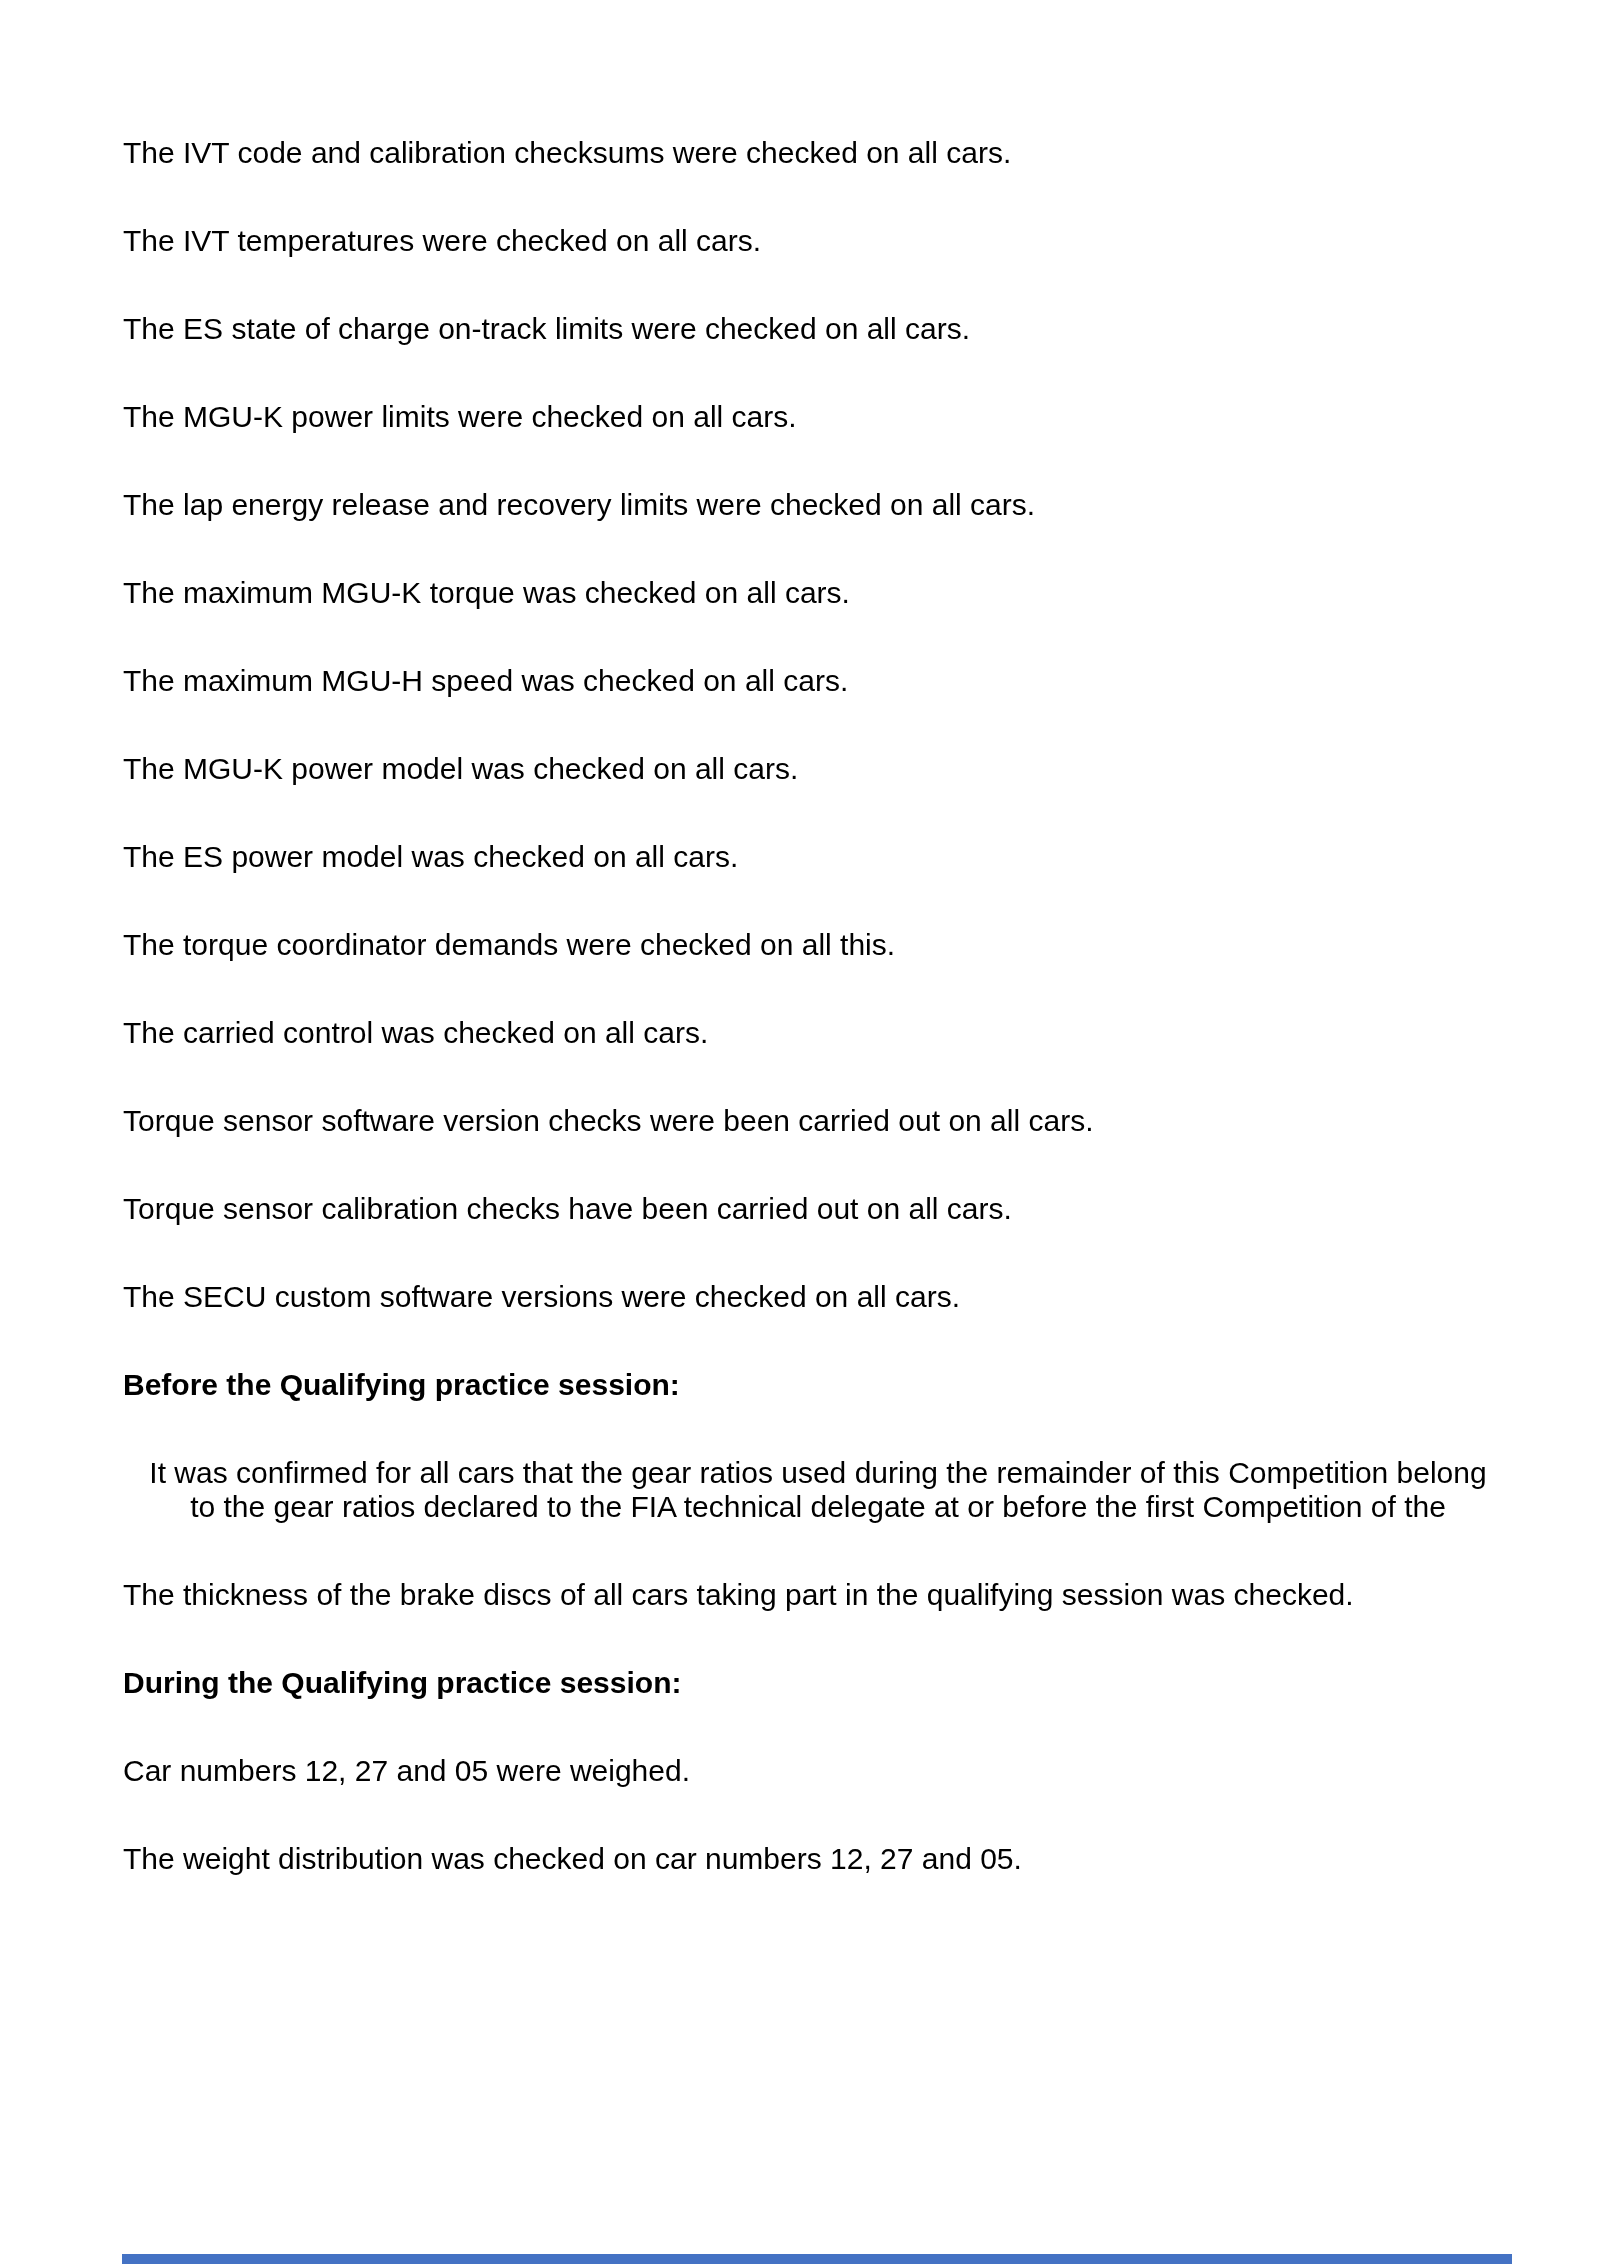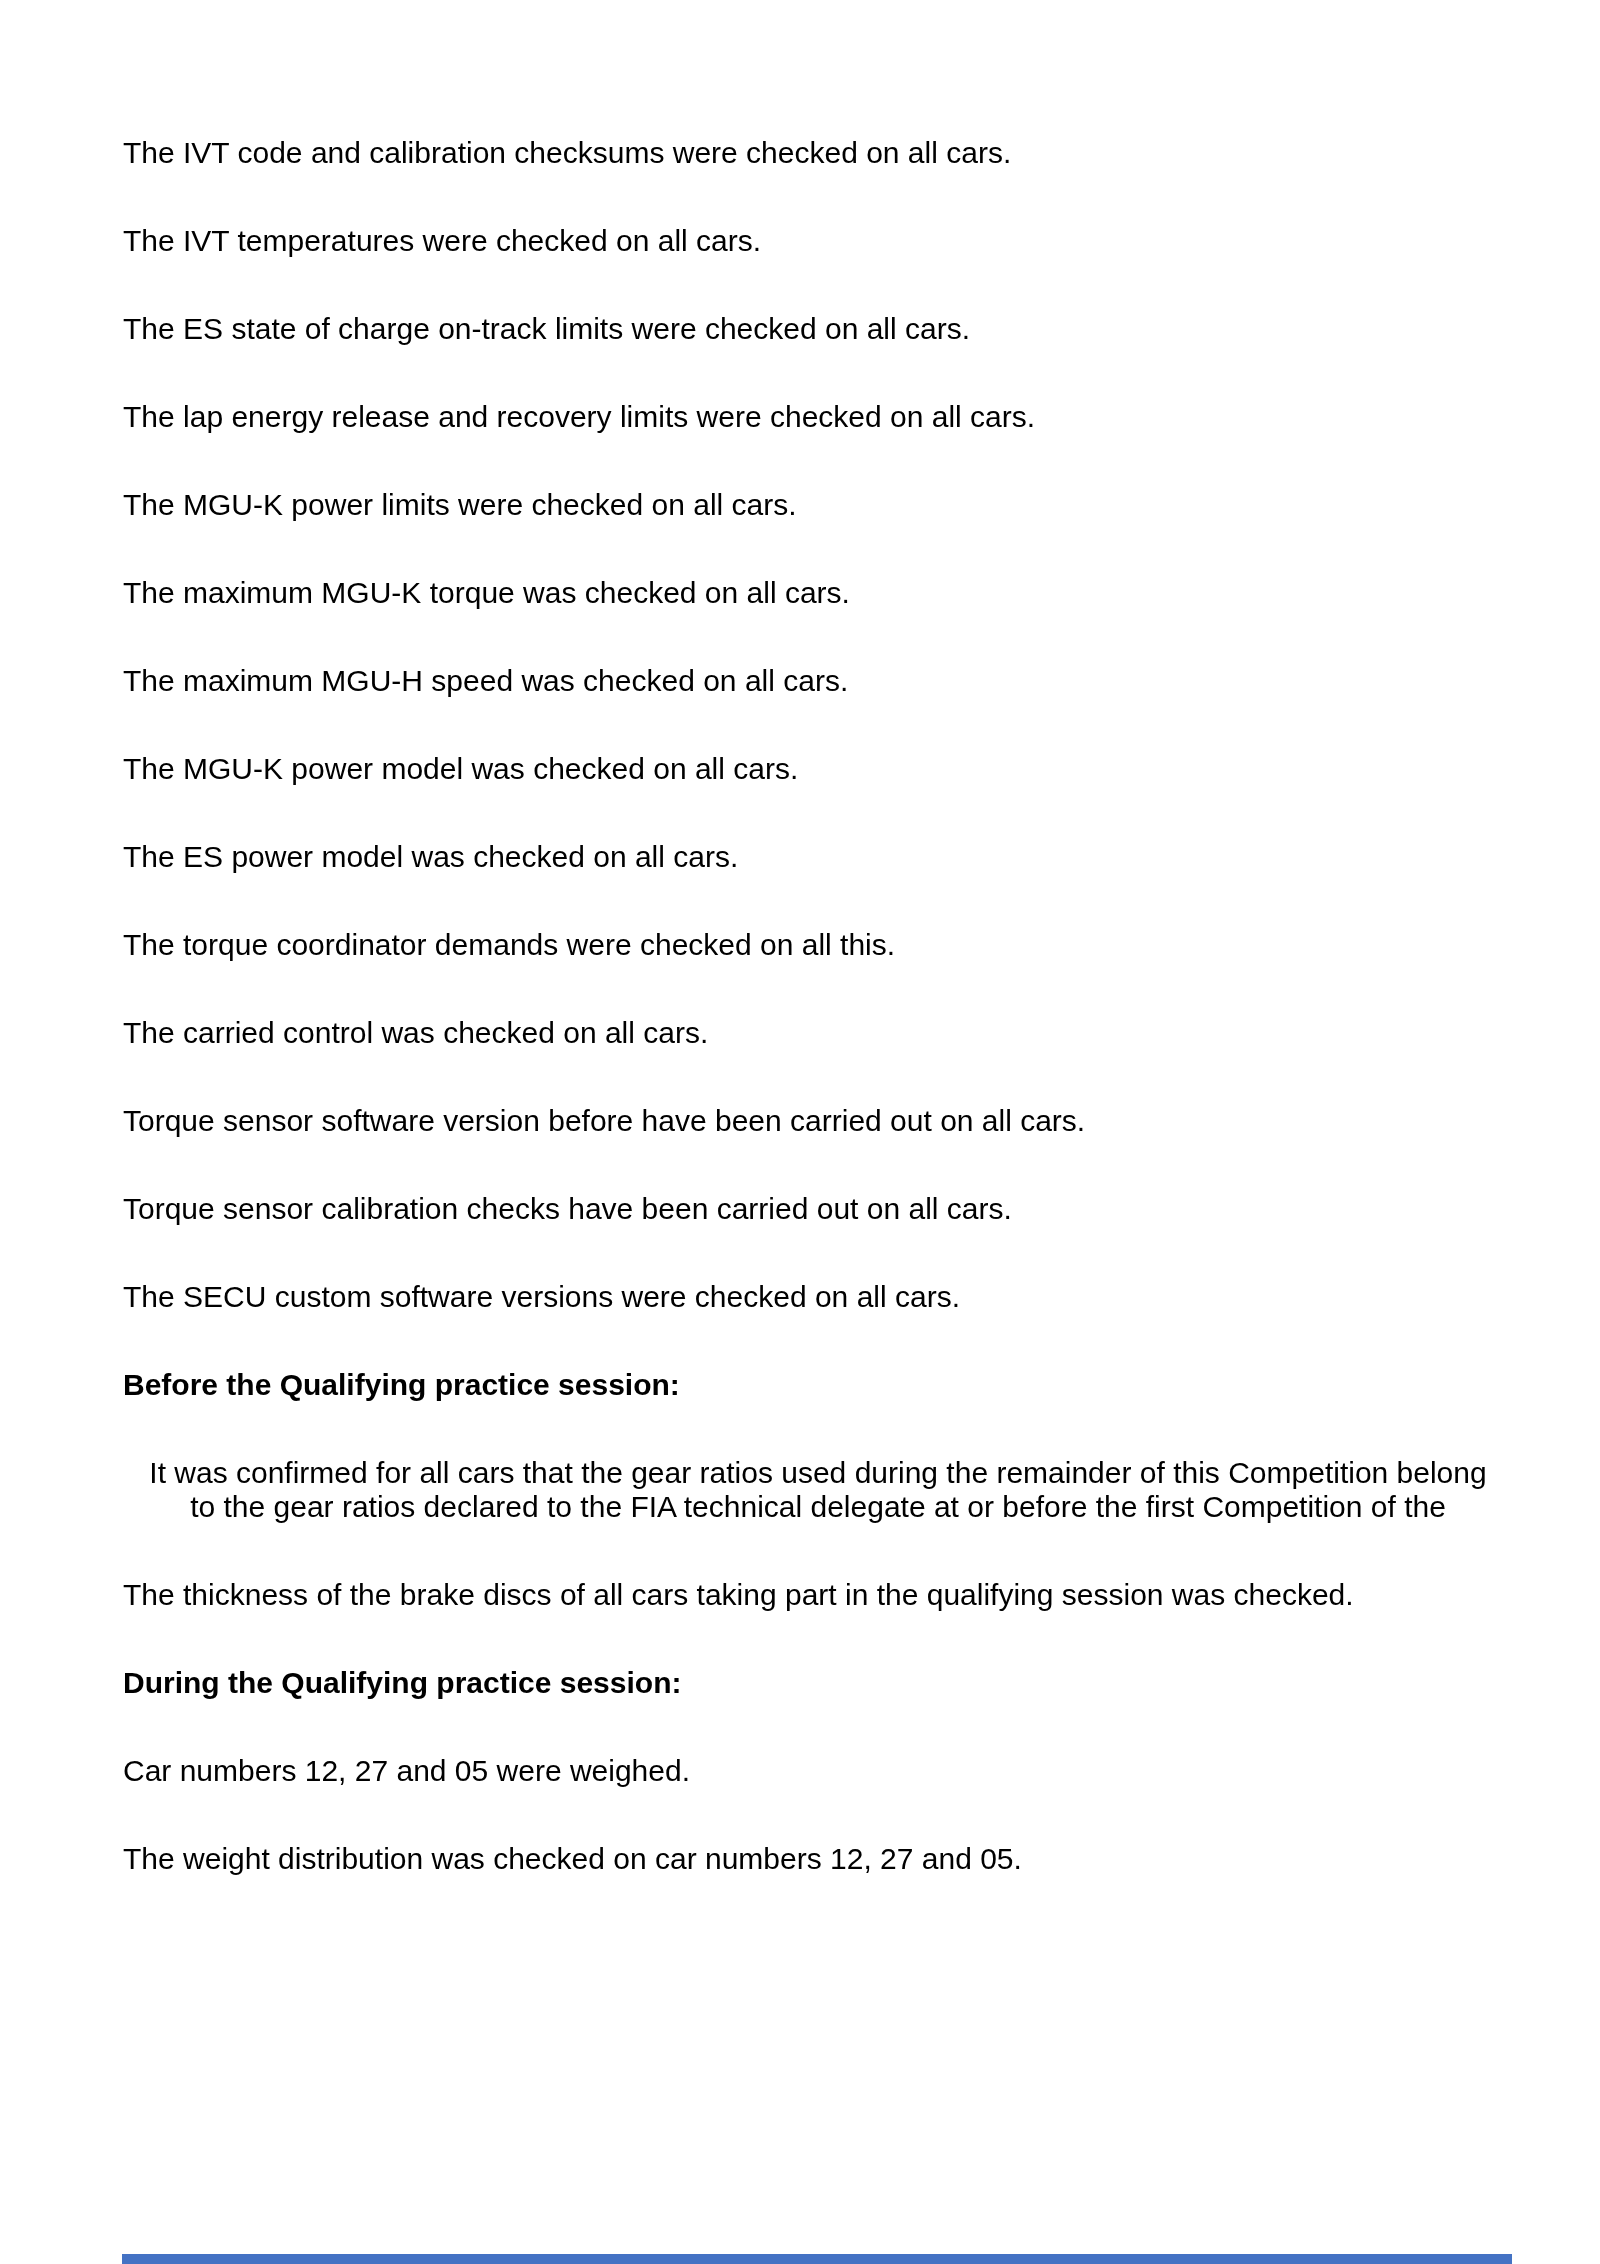--- a/index.html
+++ b/index.html
@@ -57,29 +57,29 @@
 </style>
 </head>
 <body>
 
 <div class="page">
   <div class="content">
 
     <p class="line">The IVT code and calibration checksums were checked on all cars.</p>
     <p class="line">The IVT temperatures were checked on all cars.</p>
     <p class="line">The ES state of charge on-track limits were checked on all cars.</p>
+    <p class="line">The MGU-K power limits were checked on all cars.</p>
     <p class="line">The lap energy release and recovery limits were checked on all cars.</p>
-    <p class="line">The MGU-K power limits were checked on all cars.</p>
     <p class="line">The maximum MGU-K torque was checked on all cars.</p>
     <p class="line">The maximum MGU-H speed was checked on all cars.</p>
     <p class="line">The MGU-K power model was checked on all cars.</p>
     <p class="line">The ES power model was checked on all cars.</p>
     <p class="line">The torque coordinator demands were checked on all this.</p>
     <p class="line">The carried control was checked on all cars.</p>
-    <p class="line">Torque sensor software version before have been carried out on all cars.</p>
+    <p class="line">Torque sensor software version checks were been carried out on all cars.</p>
     <p class="line">Torque sensor calibration checks have been carried out on all cars.</p>
     <p class="line">The SECU custom software versions were checked on all cars.</p>
 
     <h2 class="heading">Before the Qualifying practice session:</h2>
 
     <p class="line multi">
       <span>It was confirmed for all cars that the gear ratios used during the remainder of this Competition belong</span>
       <span>to the gear ratios declared to the FIA technical delegate at or before the first Competition of the</span>
     </p>
 

